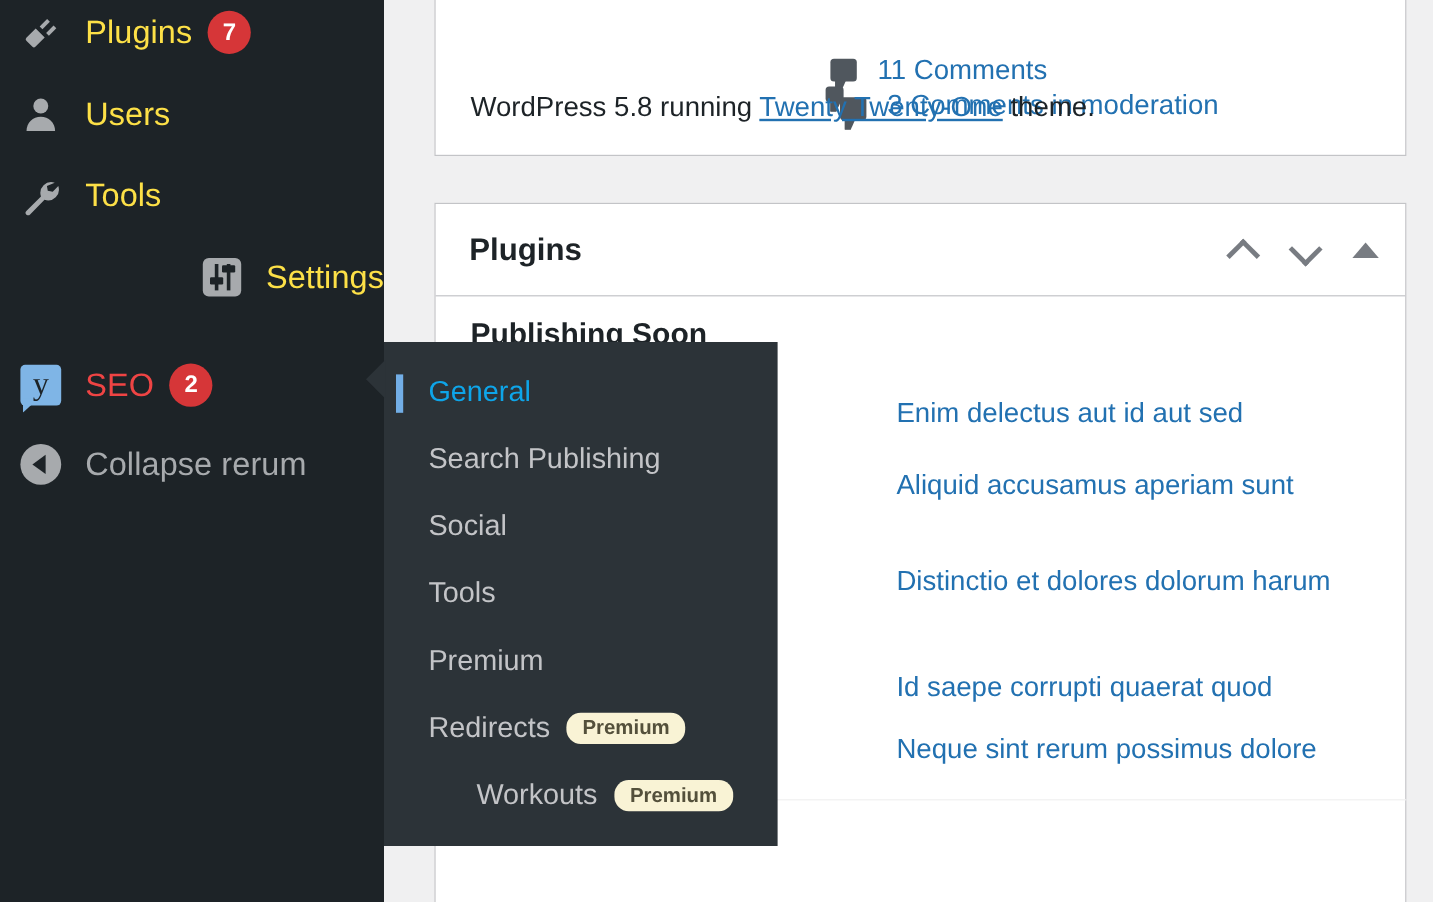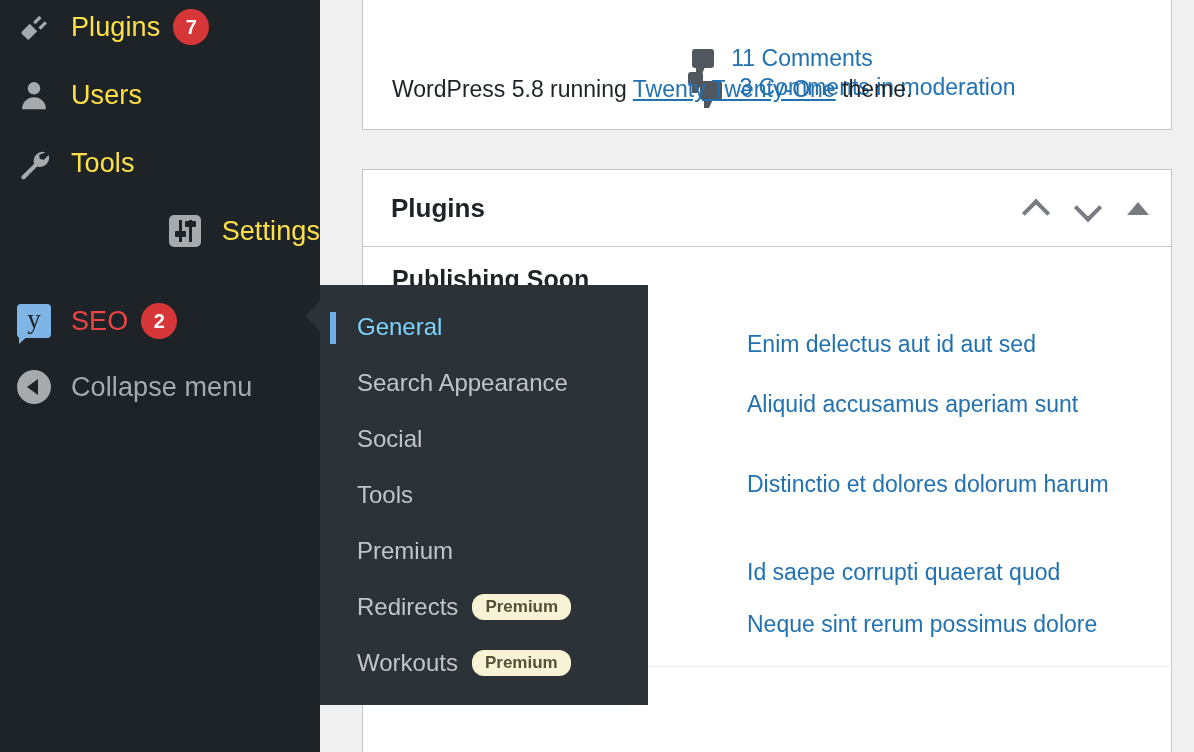--- a/index.html
+++ b/index.html
@@ -114,21 +114,21 @@
   .sub-item {
     position: absolute; left: 0; width: 328px; height: 56px;
     display: flex; align-items: center;
   }
   .sub-label {
     margin-left: 37px;
     font-size: 24px;
     color: #c3c4c7;
     white-space: nowrap;
   }
-  .sub-label.current { color: #7dd3fc; }
+  .sub-label.current { color: #0ea5e9; }
   .current-bar {
     position: absolute; left: 10px; top: 13px;
     width: 6px; height: 32px; background: #72aee6;
   }
   .pro-badge {
     margin-left: 14px;
     background: #f9f3d5;
     color: #54503b;
     font-size: 17px; font-weight: bold;
     border-radius: 12px;
@@ -317,54 +317,54 @@
       <span class="mi-label seo-label">SEO</span>
       <span class="badge">2</span>
     </div>
 
     <div class="menu-item" style="top:353px;">
       <span class="mi-icon">
         <span class="collapse-circle">
             <span class="collapse-tri"></span>
           </span>
       </span>
-      <span class="mi-label collapse-label">Collapse menu</span>
+      <span class="mi-label collapse-label">Collapse rerum</span>
     </div>
 
   </div>
 
   <div id="flyout-arrow"></div>
   <div id="flyout">
 
     <div class="sub-item" style="top:14px;">
       <span class="current-bar"></span>
       <span class="sub-label current">General</span>
     </div>
 
     <div class="sub-item" style="top:70px;">
-      <span class="sub-label">Search Appearance</span>
+      <span class="sub-label">Search Publishing</span>
     </div>
 
     <div class="sub-item" style="top:126px;">
       <span class="sub-label">Social</span>
     </div>
 
     <div class="sub-item" style="top:182px;">
       <span class="sub-label">Tools</span>
     </div>
 
     <div class="sub-item" style="top:238px;">
       <span class="sub-label">Premium</span>
     </div>
 
     <div class="sub-item" style="top:294px;">
       <span class="sub-label">Redirects</span>
       <span class="pro-badge">Premium</span>
     </div>
 
-    <div class="sub-item" style="top:350px;">
+    <div class="sub-item" style="top:350px;padding-left:40px;">
       <span class="sub-label">Workouts</span>
       <span class="pro-badge">Premium</span>
     </div>
 
   </div>
 
 </div>
 
 </body></html>

